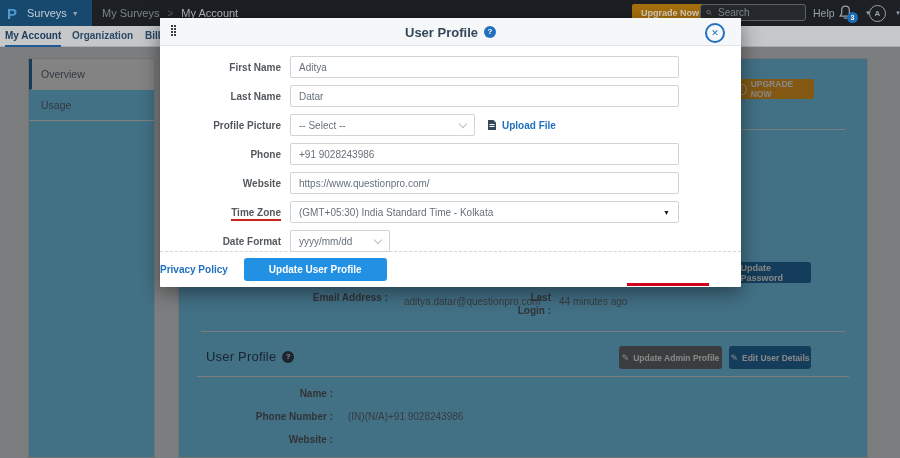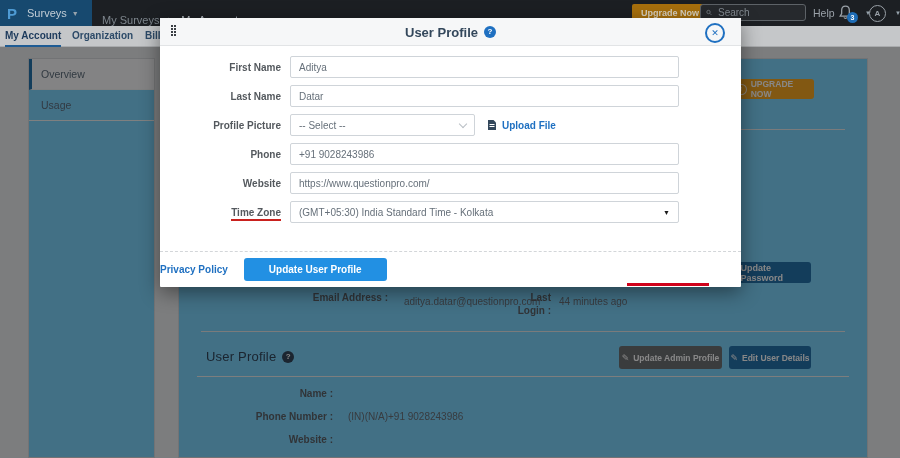--- a/index.html
+++ b/index.html
@@ -6,21 +6,21 @@
   body{width:900px;height:458px;position:relative;overflow:hidden;
        font-family:"Liberation Sans","DejaVu Sans",sans-serif;background:#ebecee;}
   .abs{position:absolute;}
 
   
   .topnav{left:0;top:0;width:900px;height:26px;background:#1c1f23;z-index:6;}
   .logo-area{left:0;top:0;width:92px;height:26px;background:#17496f;display:flex;align-items:center;}
   .logo{font-size:15px;font-weight:bold;color:#4e9bd4;margin-left:7px;}
   .prod{font-size:11px;color:#c2cdd6;margin-left:10px;}
   .caret{font-size:7px;color:#97a3ac;margin-left:5px;}
-  .crumbs{left:102px;top:0;height:26px;display:flex;align-items:flex-end;font-size:11px;}
+  .crumbs{left:102px;top:0;height:26px;display:flex;align-items:center;font-size:11px;}
   .crumb-parent{color:#7d858c;}
   .crumb-sep{color:#596066;margin:0 8px;font-size:10px;}
   .crumb-cur{color:#b4bcc2;}
   .upg-top{left:632px;top:4px;height:18px;background:#a8700d;border-radius:2px;color:#d9d2c0;
            font-size:9px;font-weight:bold;display:flex;align-items:center;padding:0 9px;}
   .search{left:700px;top:4px;width:106px;height:17px;background:#26292d;border:1px solid #5d6267;
           border-radius:3px;display:flex;align-items:center;padding:0 5px;box-sizing:border-box;}
   .search input{background:transparent;border:none;outline:none;color:#a9b0b6;font-size:10px;width:80px;margin-left:4px;font-family:inherit;}
   .search input::placeholder{color:#848b92;}
   .help{left:813px;top:0;height:26px;line-height:26px;font-size:10.5px;color:#9aa1a8;}
@@ -233,19 +233,26 @@
     <span class="f-lbl">Website</span>
     <input class="f-input w-full" value="https://www.questionpro.com/" style="">
   </div>
   <div class="f-row" style="top:183px;">
     <span class="f-lbl"><span class="redline">Time Zone</span></span>
     <div class="selbox w-full">
       <span>(GMT+05:30) India Standard Time - Kolkata</span>
       <span class="blackcaret">▼</span>
     </div>
   </div>
+  <div class="f-row" style="top:212px;">
+    <span class="f-lbl">Date Format</span>
+    <div class="selbox" style="width:100px;">
+      <span>yyyy/mm/dd</span>
+      <span class="chev"></span>
+    </div>
+  </div>
 
   <div class="abs m-foot">
     <span class="privacy">Privacy Policy</span>
     <button class="m-update">Update User Profile</button>
   </div>
   <div class="red-bar" style="left:467px;top:265px;width:82px;"></div>
 </div>
 
 </body></html>

